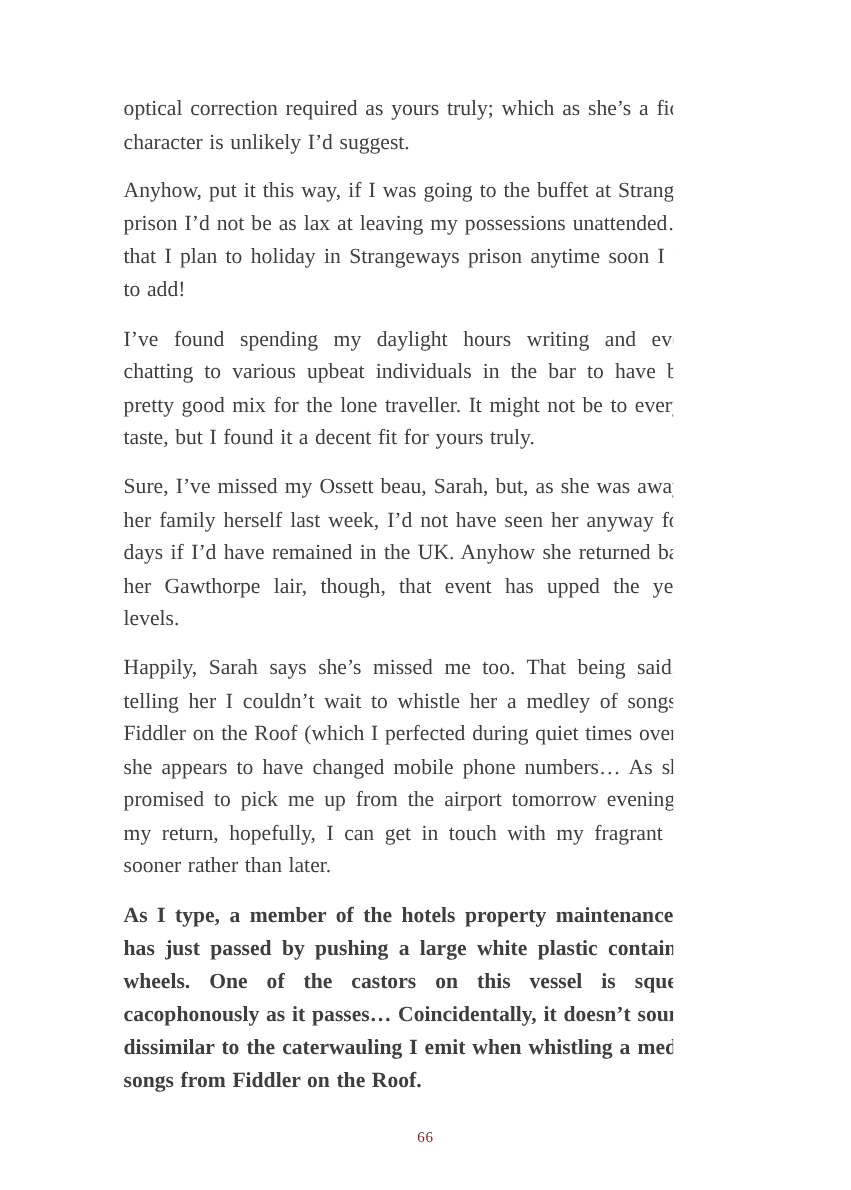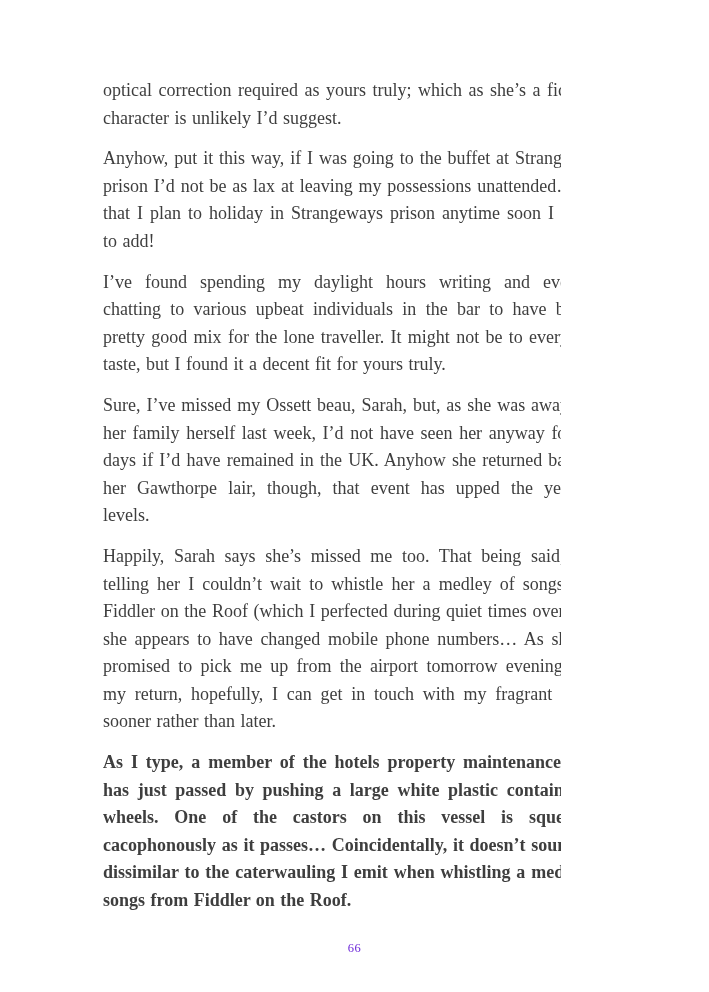--- a/index.html
+++ b/index.html
@@ -34,21 +34,21 @@
     margin-bottom: 0;
     font-weight: bold;
   }
   .page-number {
     position: absolute;
     top: 941px;
     left: 0;
     width: 709px;
     text-align: center;
     font-size: 12.5px;
-    color: #6d28d9;
+    color: #7f1d1d;
     letter-spacing: 0.5px;
   }
 </style>
 </head>
 <body>
 
 <div class="page">
   <div class="text-block">
     <p>optical correction required as yours truly; which as she’s a fictional character is unlikely I’d suggest.</p>
     <p>Anyhow, put it this way, if I was going to the buffet at Strangeways prison I’d not be as lax at leaving my possessions unattended… Not that I plan to holiday in Strangeways prison anytime soon I hasten to add!</p>

